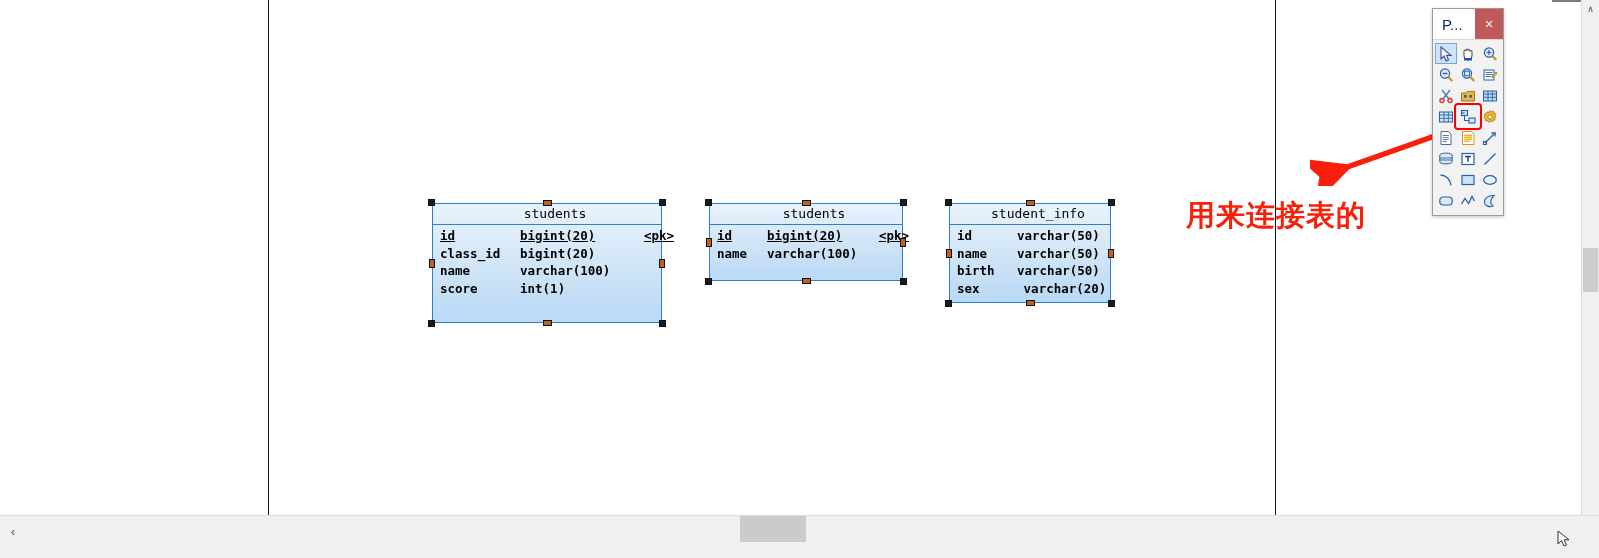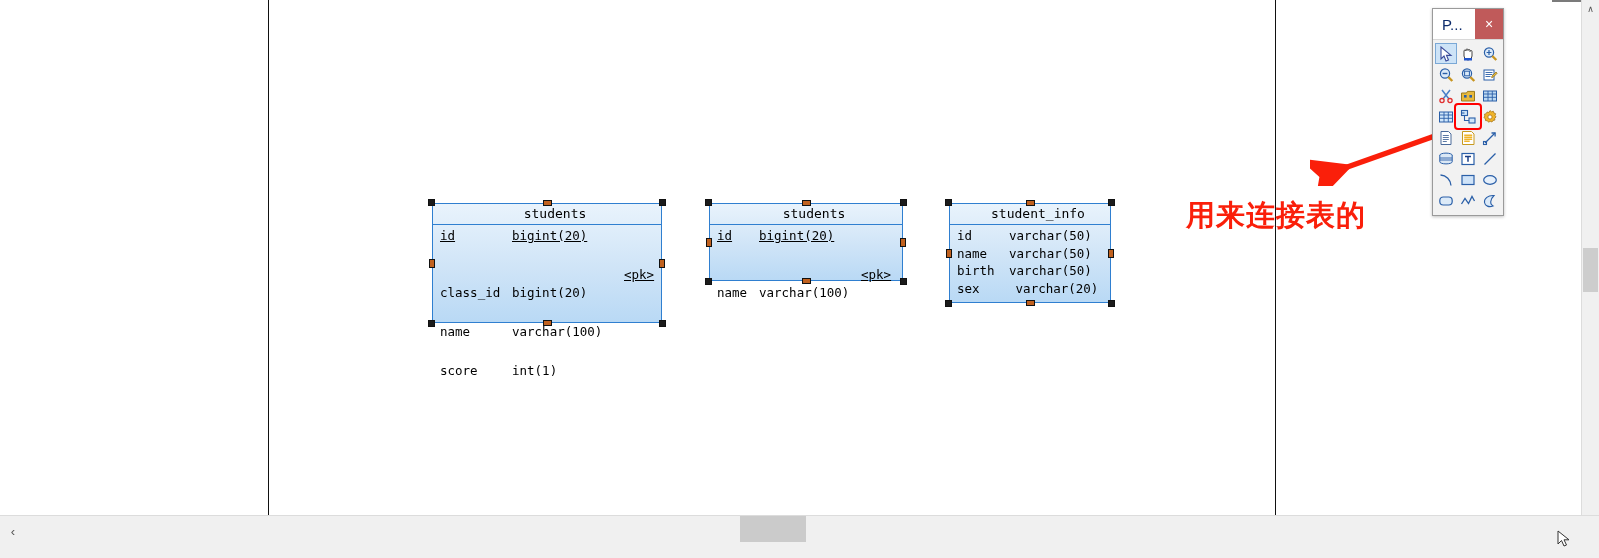--- a/index.html
+++ b/index.html
@@ -44,32 +44,33 @@
     font-family: "DejaVu Sans Mono", monospace;
     font-size: 13px;
     color: #000000;
     padding: 2px 0 3px 16px;
     border-bottom: 1px solid #2f7fd0;
     letter-spacing: 0px;
     white-space: nowrap;
   }
   .entity-body {
     padding: 2px 7px 4px 7px;
+    font-weight: bold;
   }
   .attr-row {
     display: flex;
     font-family: "DejaVu Sans Mono", monospace;
     font-size: 12.5px;
     color: #000000;
     line-height: 17.5px;
     white-space: nowrap;
   }
   .attr-name   { flex: 0 0 auto; }
-  .attr-type   { flex: 0 0 auto; }
-  .attr-key    { flex: 0 0 auto; text-align: left; margin-top: 39px; }
+  .attr-type   { flex: 0 0 auto; margin-left: 8px; }
+  .attr-key    { flex: 0 0 auto; text-align: right; }
   .pk .attr-name,
   .pk .attr-type,
   .pk .attr-key { text-decoration: underline; }
 
   
   .handle {
     position: absolute;
     background: #c0611f;
     border: 1px solid #111111;
     box-sizing: border-box;

